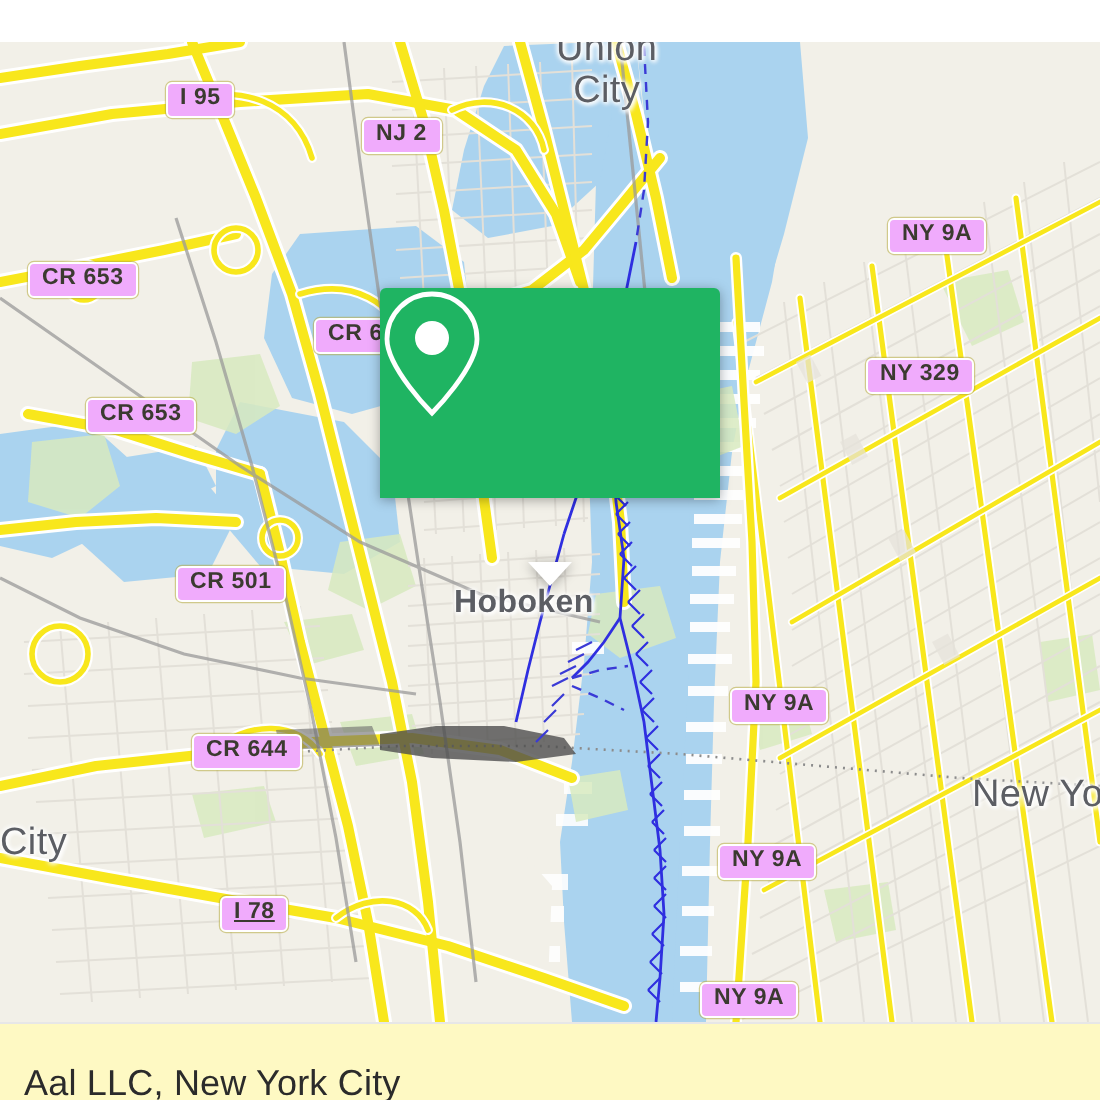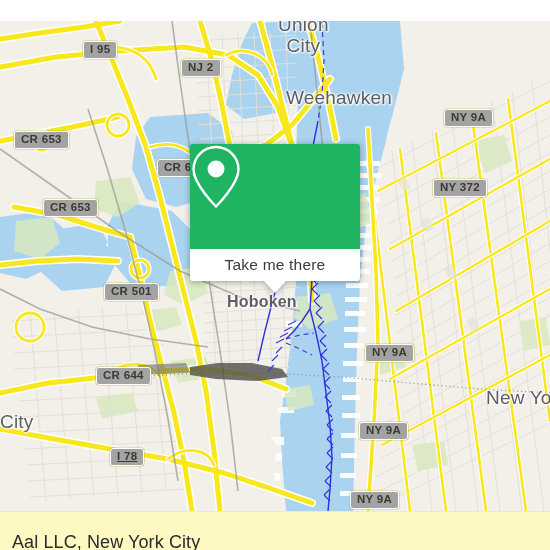--- a/index.html
+++ b/index.html
@@ -13,21 +13,21 @@
   .map svg{position:absolute;left:0;top:0;}
 
   
   .place{position:absolute;color:#62646a;font-weight:400;
          text-shadow:0 0 3px #fff,0 0 3px #fff,0 0 2px #fff,1px 1px 2px #fff;
          white-space:nowrap;letter-spacing:.2px;}
   .place.big{font-size:19px;color:#5c5e64;}
   .place.mid{font-size:16px;color:#5c5e64;}
 
   
-  .shield{position:absolute;background:#a3a3a3;border:1.6px solid #fff;
+  .shield{position:absolute;background:#f0abfc;border:1.6px solid #fff;
           border-radius:3px;color:#3b3a30;font-size:11.5px;font-weight:700;
           padding:2px 6px 2.5px 6px;line-height:1;white-space:nowrap;
           box-shadow:0 0 0 .6px rgba(180,170,60,.55);letter-spacing:.3px;}
 
   
   .attrib{position:absolute;left:8px;top:471px;font-size:13px;color:#3a3a3a;
           text-shadow:0 0 3px #fff,0 0 3px #fff,0 0 3px #fff;white-space:nowrap;}
 
   
   .card{position:absolute;left:190px;top:123px;width:170px;
@@ -414,51 +414,47 @@
         <rect x="420" y="200" width="9" height="13" transform="rotate(-28 420 200)"></rect>
         <rect x="444" y="248" width="9" height="13" transform="rotate(-28 444 248)"></rect>
         <rect x="466" y="300" width="9" height="13" transform="rotate(-28 466 300)"></rect>
       </g>
     </svg>
 
     <div class="place big" style="left:281px;top:-6px;text-align:center;line-height:20px;">
       <div></div>
     </div>
     <div id="union-city-lbl" class="place big" style="left:278px;top:-7px;text-align:center;line-height:21px;">Union<br>City</div>
-    <div class="place big" style="left:286px;top:66px;">Weehawken</div>
     <div class="place mid" style="left:227px;top:272px;font-weight:bold;">Hoboken</div>
     <div class="place big" style="left:486px;top:366px;">New Yor</div>
     <div class="place big" style="left:0px;top:390px;">City</div>
 
     <div class="shield" style="left:83px;top:20px;">I 95</div>
     <div class="shield" style="left:181px;top:38px;">NJ 2</div>
     <div class="shield" style="left:444px;top:88px;">NY 9A</div>
     <div class="shield" style="left:14px;top:110px;">CR 653</div>
     <div class="shield" style="left:157px;top:138px;">CR 6</div>
-    <div class="shield" style="left:433px;top:158px;">NY 372</div>
+    <div class="shield" style="left:433px;top:158px;">NY 329</div>
     <div class="shield" style="left:43px;top:178px;">CR 653</div>
-    <div class="shield" style="left:104px;top:262px;">CR 501</div>
+    <div class="shield" style="left:88px;top:262px;">CR 501</div>
     <div class="shield" style="left:365px;top:323px;">NY 9A</div>
     <div class="shield" style="left:96px;top:346px;">CR 644</div>
     <div class="shield" style="left:359px;top:401px;">NY 9A</div>
     <div class="shield" style="left:110px;top:427px;text-decoration:underline;">I 78</div>
     <div class="shield" style="left:350px;top:470px;">NY 9A</div>
 
 
     <div class="card">
       <div class="card-top">
         <svg width="52" height="66" viewBox="0 0 52 66">
           <path d="M26 3 C13.5 3 3.5 13 3.5 25.5 C3.5 40 26 62.5 26 62.5
                    C26 62.5 48.5 40 48.5 25.5 C48.5 13 38.5 3 26 3 Z" fill="none" stroke="#ffffff" stroke-width="2.4"></path>
           <circle cx="26" cy="25" r="8.5" fill="#ffffff"></circle>
         </svg>
       </div>
-      <div class="card-bottom">
-        <span>Take me there</span>
-      </div>
       <div class="card-tail"></div>
     </div>
   </div>
 
   <div class="footer">
     <div class="footer-title">Aal LLC, New York City</div>
   </div>
 
 </div>
 

